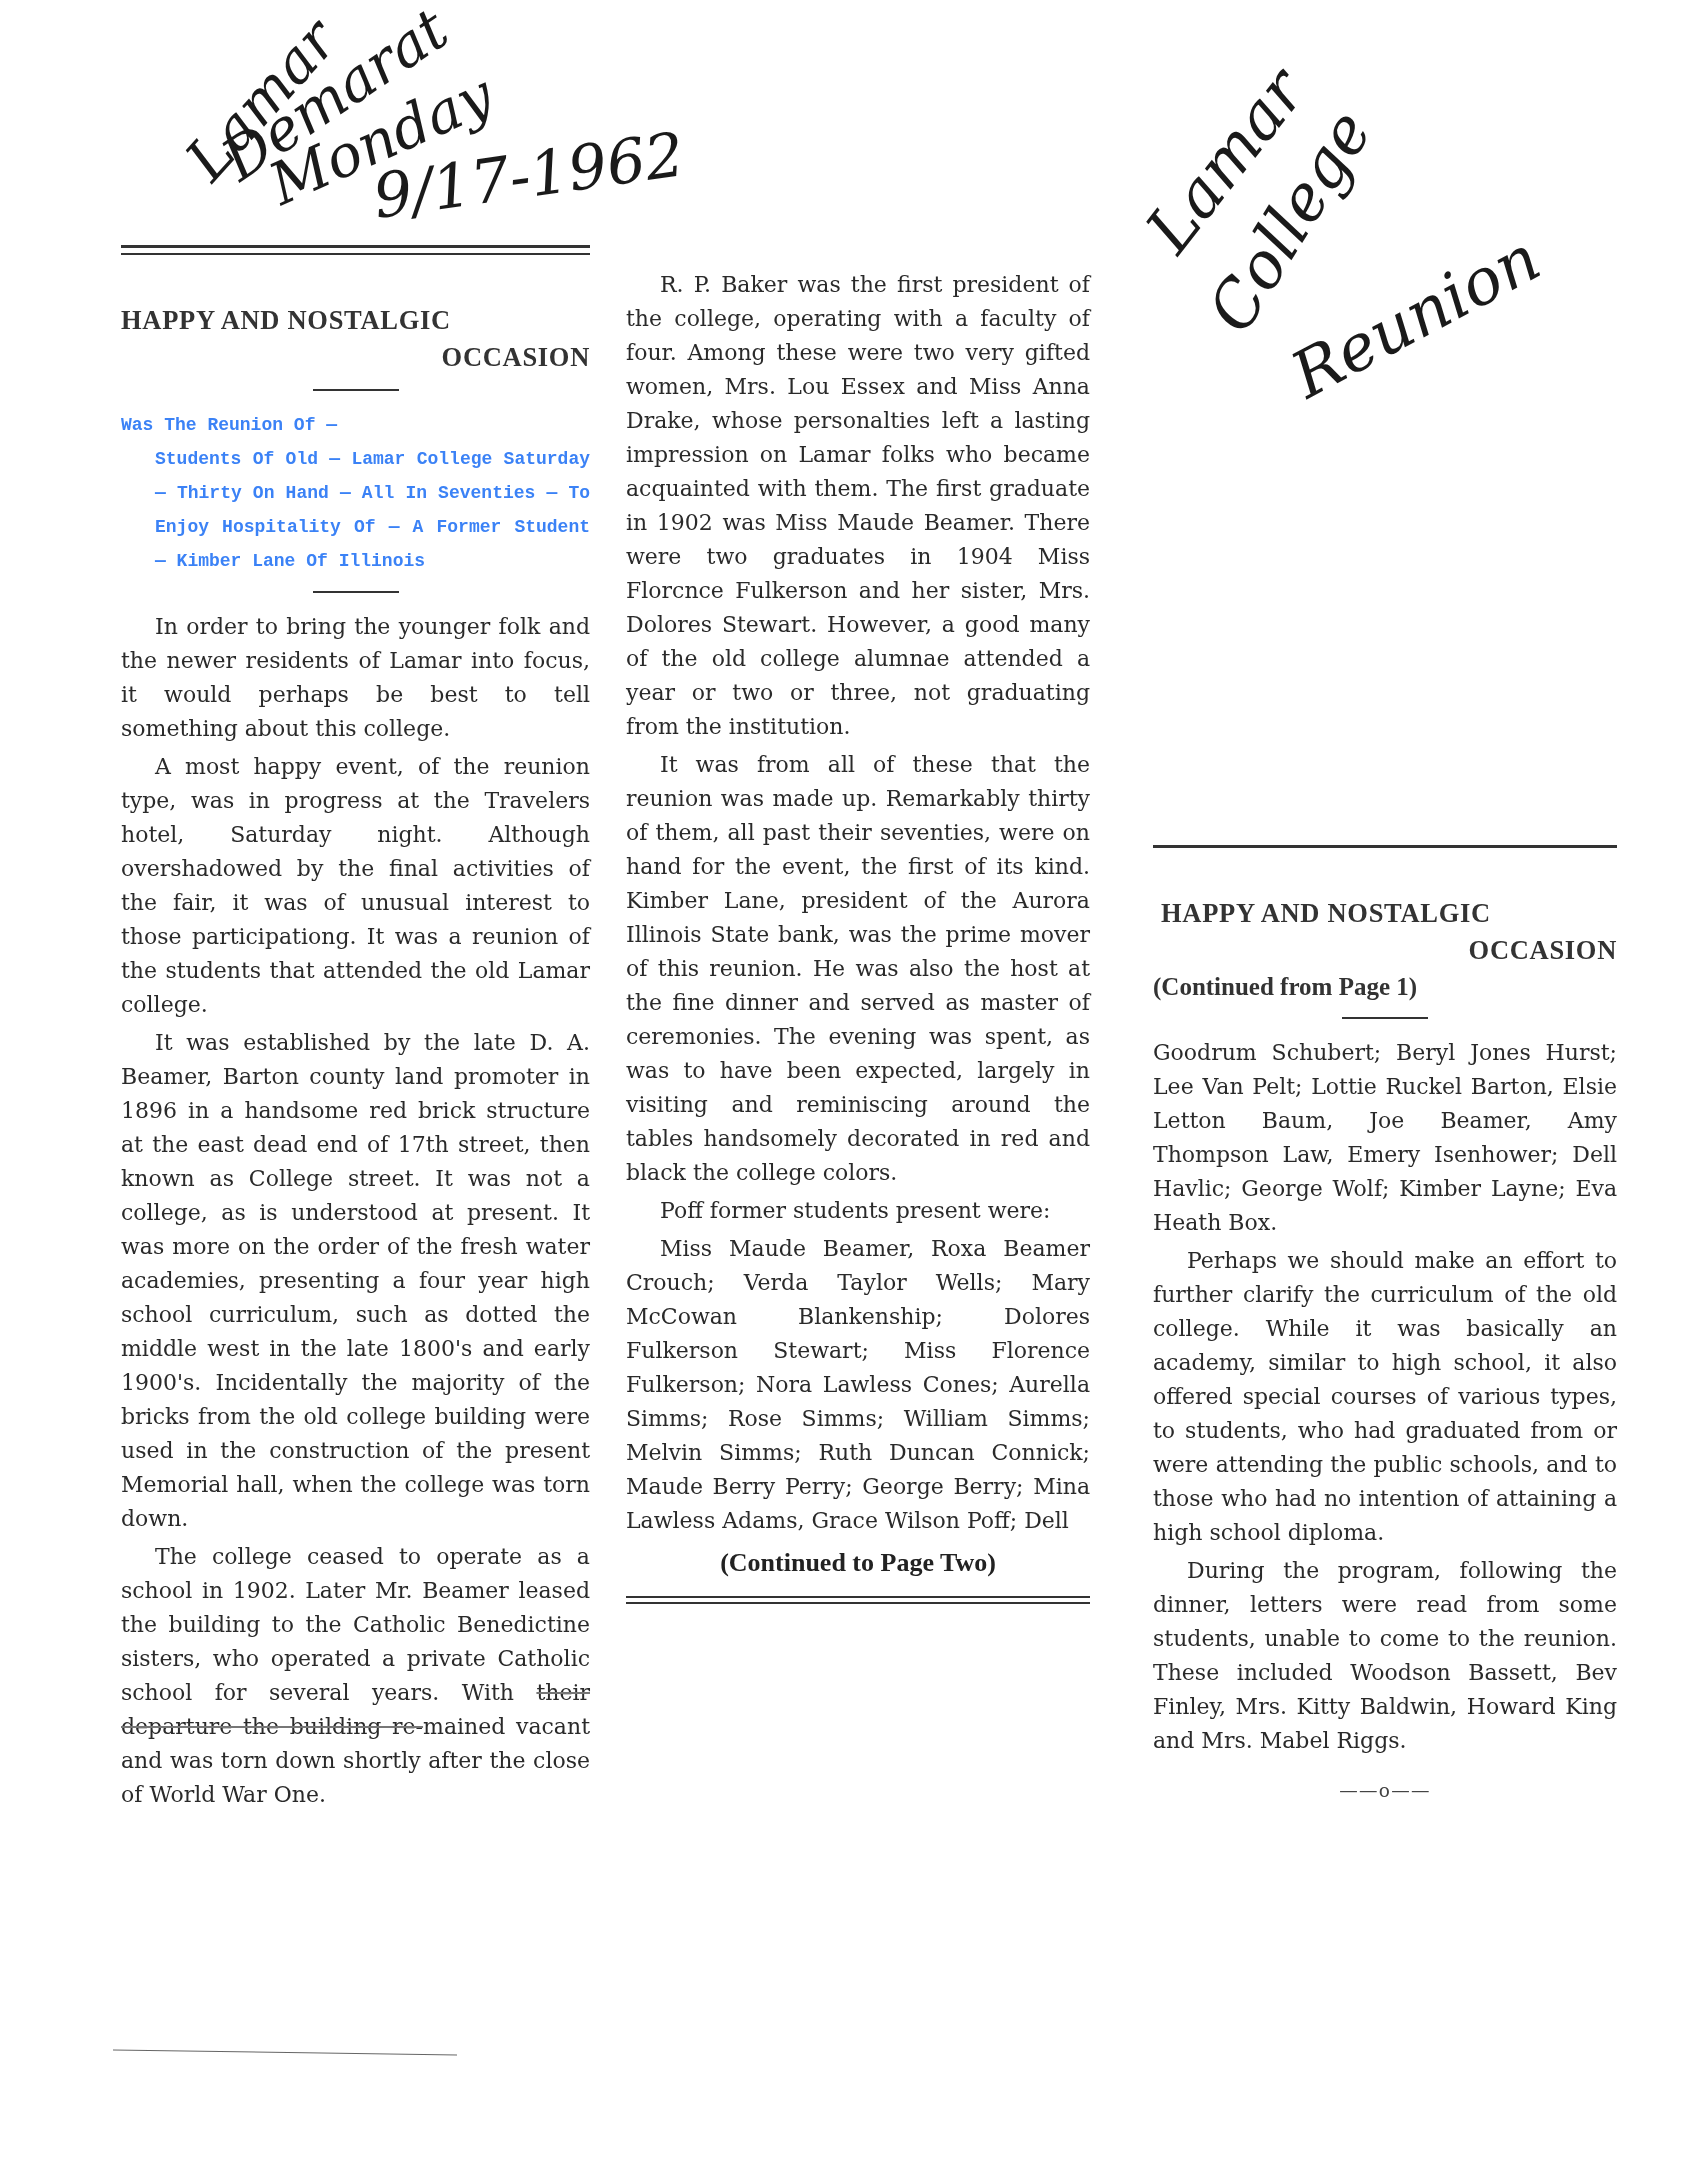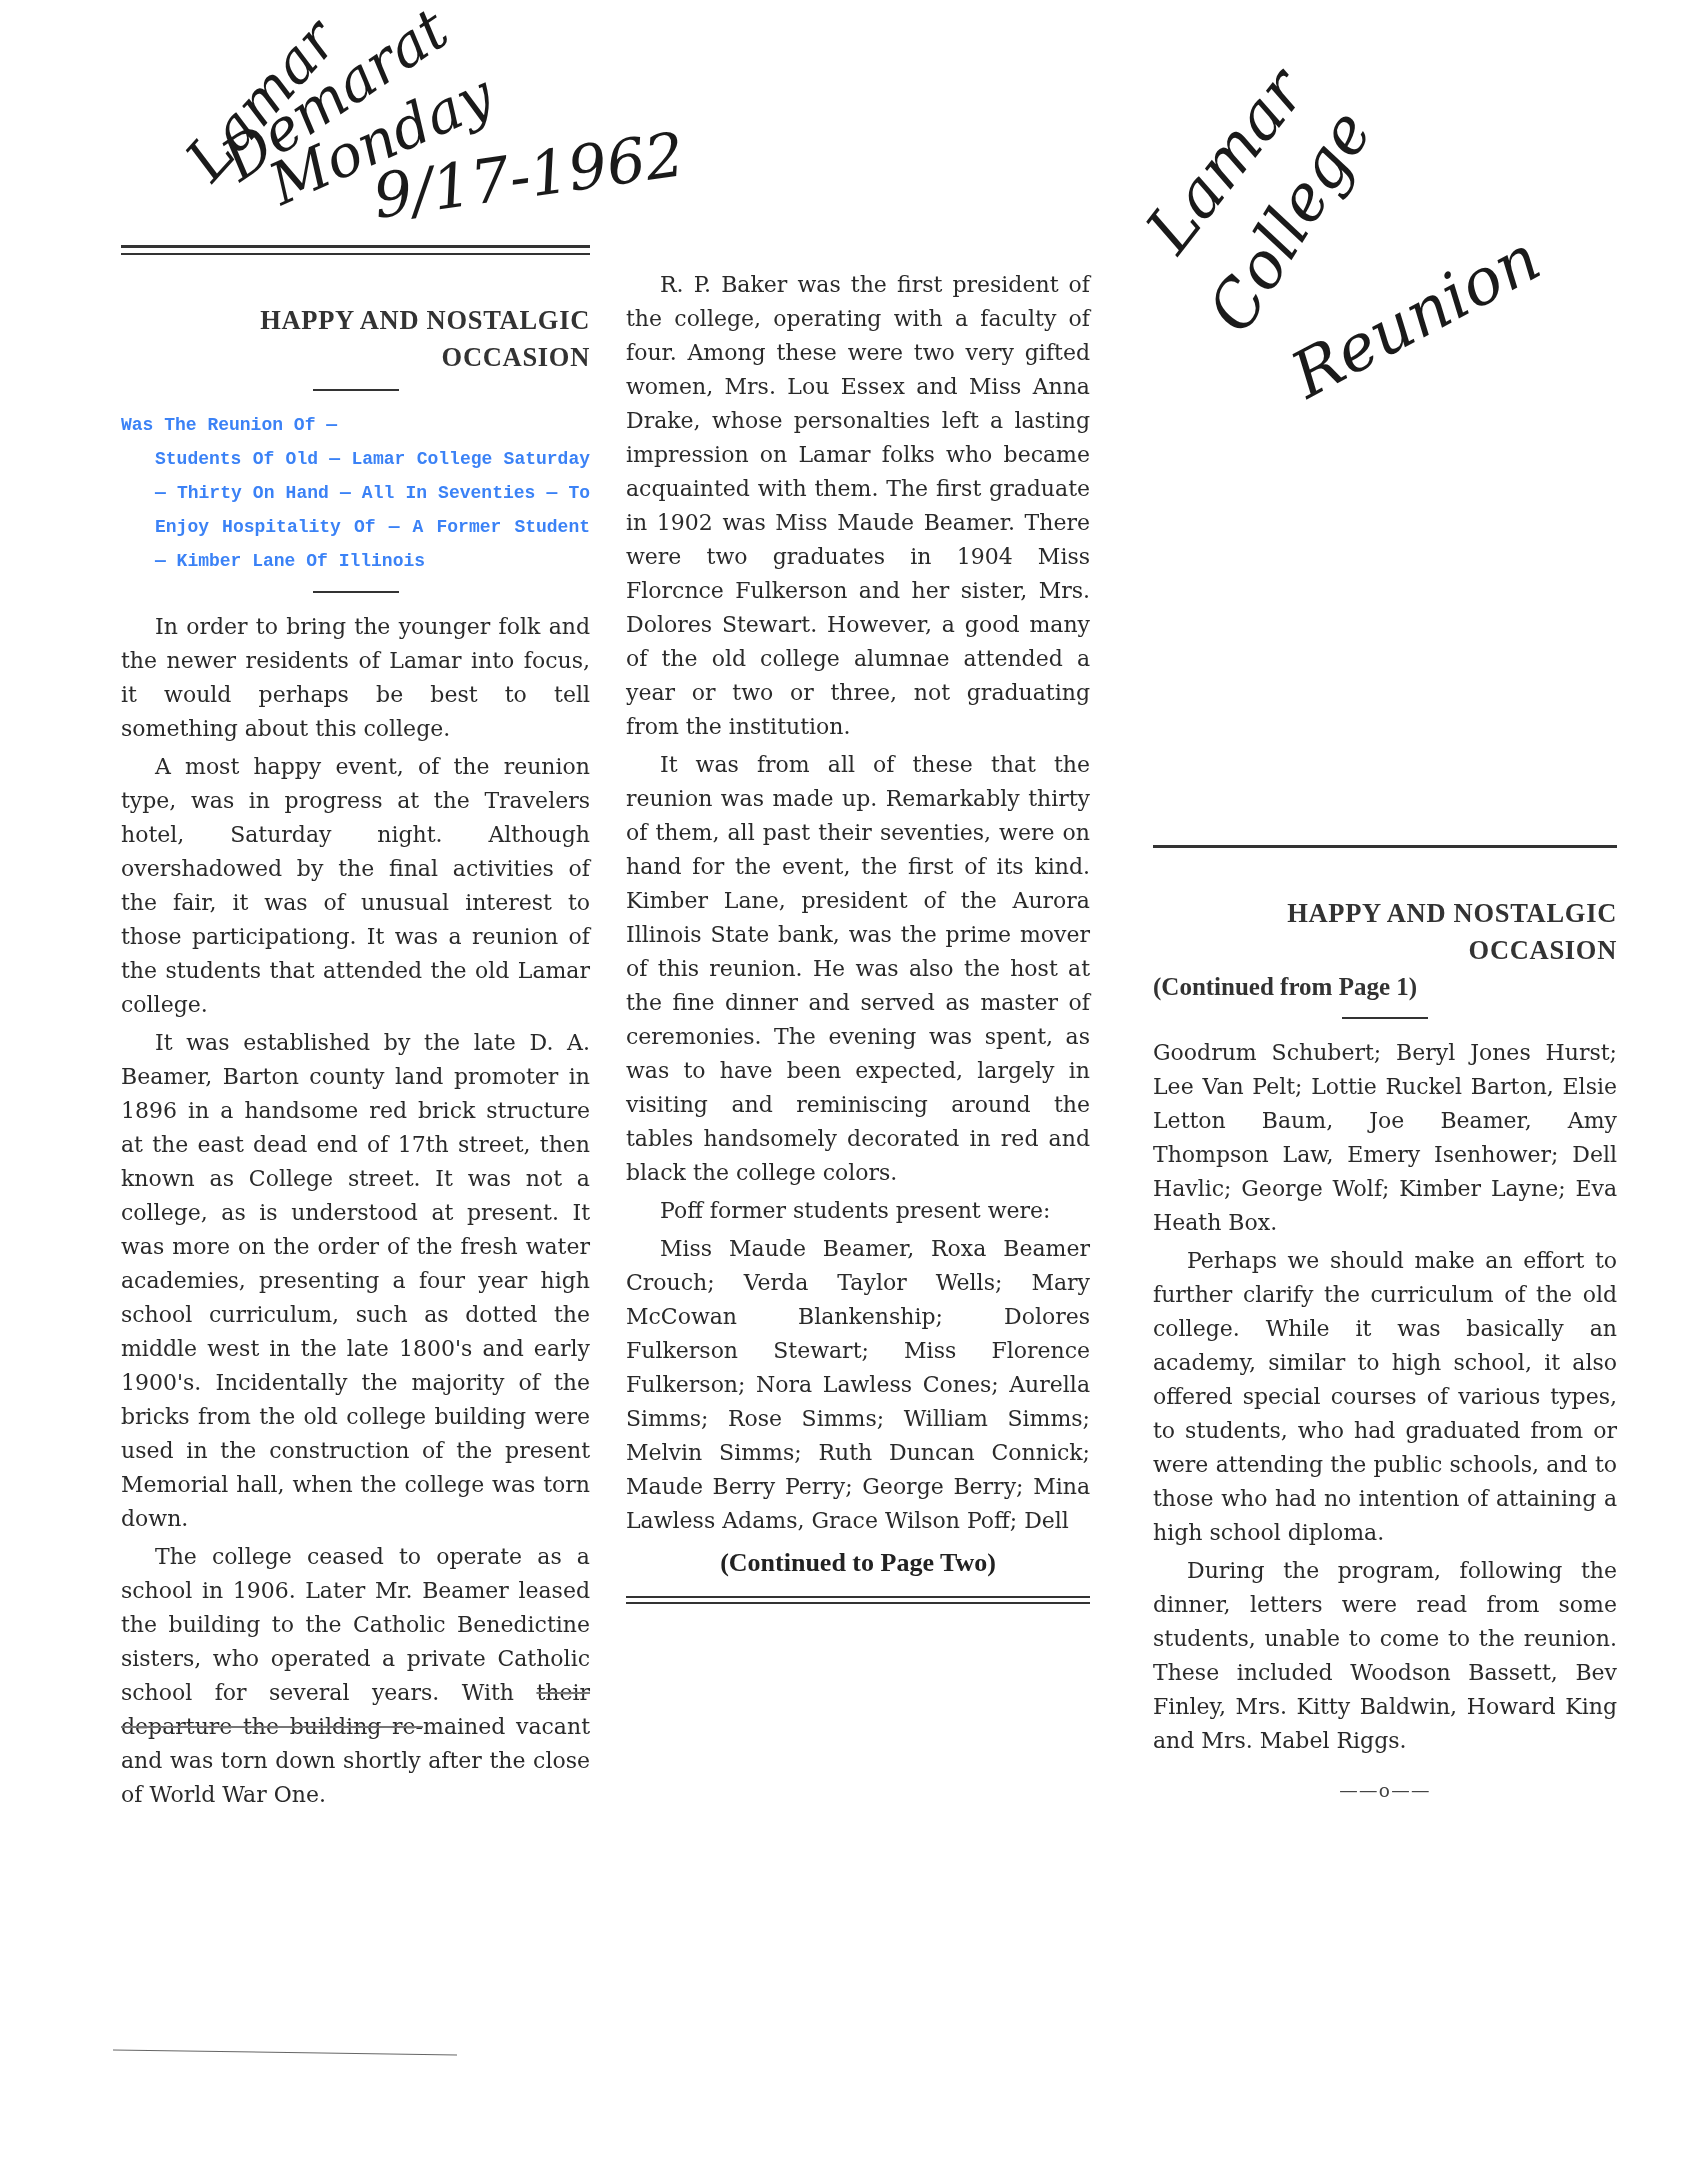--- a/index.html
+++ b/index.html
@@ -21,21 +21,21 @@
 
   .col { position: absolute; font-size: 22px; line-height: 34px; text-align: justify; }
   #col-1 { left: 121px; top: 245px; width: 469px; }
   #col-2 { left: 626px; top: 268px; width: 464px; }
   #col-3 { left: 1153px; top: 845px; width: 464px; }
 
   .rule-double { border-top: 3.3px solid #333; border-bottom: 2.6px solid #333; height: 4.6px; margin-bottom: 12px; }
   .rule-single { border-top: 3.3px solid #333; margin-bottom: 12px; }
   .short-rule { width: 86px; border-top: 2.6px solid #333; margin: 13.2px auto 17px; }
   .headline { font-family: "Liberation Serif", serif; font-weight: bold; font-size: 26.5px; line-height: 37px; letter-spacing: 0.7px; color: #333; }
-  .headline .h1 { text-align: right; margin-top: 47px; }
+  .headline .h1 { text-align: left; margin-top: 47px; }
   .headline .h2 { text-align: right; }
   .deck { font-family: Liberation Mono, monospace; font-weight: bold; font-size: 18px; line-height: 34px; color: #3b82f6; text-align: justify; text-align-last: left; }
   .deck .first-line { display: block; }
   .deck .rest { display: block; padding-left: 34px; }
   .continued-from { font-family: "Liberation Serif", serif; font-weight: bold; font-size: 25px; text-align: left; margin-top: 1.3px; color: #333; }
   .continued-to { font-family: "Liberation Serif", serif; font-weight: bold; font-size: 26px; text-align: center; margin-top: 8px; color: #222; }
   p { margin: 0 0 4px 0; text-indent: 34px; }
   p.noindent { text-indent: 0; }
   .strike { text-decoration: line-through; text-decoration-color: #777; }
   .end-rule { border-top: 2px solid #333; border-bottom: 2px solid #333; height: 4px; margin-top: 16px; }
@@ -61,21 +61,21 @@
   </div>
   <div class="short-rule"></div>
   <div class="deck">
     <span class="first-line">Was The Reunion Of —</span>
     <span class="rest">Students Of Old — Lamar College Saturday — Thirty On Hand — All In Seventies — To Enjoy Hospitality Of — A Former Student — Kimber Lane Of Illinois</span>
   </div>
   <div class="short-rule"></div>
   <p>In order to bring the younger folk and the newer residents of Lamar into focus, it would perhaps be best to tell something about this college.</p>
   <p>A most happy event, of the reunion type, was in progress at the Travelers hotel, Saturday night. Although overshadowed by the final activities of the fair, it was of unusual interest to those participationg. It was a reunion of the students that attended the old Lamar college.</p>
   <p>It was established by the late D. A. Beamer, Barton county land promoter in 1896 in a handsome red brick structure at the east dead end of 17th street, then known as College street. It was not a college, as is understood at present. It was more on the order of the fresh water academies, presenting a four year high school curriculum, such as dotted the middle west in the late 1800's and early 1900's. Incidentally the majority of the bricks from the old college building were used in the construction of the present Memorial hall, when the college was torn down.</p>
-  <p><span>The college ceased to operate as a school in 1906. Later Mr. Beamer leased the building to the Catholic Benedictine sisters, who operated a private Catholic school for several years. With </span><span class="strike">their departure the building re-</span><span>mained vacant and was torn down shortly after the close of World War One.</span></p>
+  <p><span>The college ceased to operate as a school in 1902. Later Mr. Beamer leased the building to the Catholic Benedictine sisters, who operated a private Catholic school for several years. With </span><span class="strike">their departure the building re-</span><span>mained vacant and was torn down shortly after the close of World War One.</span></p>
 </div>
 <div class="clip-edge" style="left:113px; top:2052px; width:344px; transform:rotate(0.8deg);"></div>
 
 <div class="col" id="col-2">
   <p>R. P. Baker was the first president of the college, operating with a faculty of four. Among these were two very gifted women, Mrs. Lou Essex and Miss Anna Drake, whose personalties left a lasting impression on Lamar folks who became acquainted with them. The first graduate in 1902 was Miss Maude Beamer. There were two graduates in 1904 Miss Florcnce Fulkerson and her sister, Mrs. Dolores Stewart. However, a good many of the old college alumnae attended a year or two or three, not graduating from the institution.</p>
   <p>It was from all of these that the reunion was made up. Remarkably thirty of them, all past their seventies, were on hand for the event, the first of its kind. Kimber Lane, president of the Aurora Illinois State bank, was the prime mover of this reunion. He was also the host at the fine dinner and served as master of ceremonies. The evening was spent, as was to have been expected, largely in visiting and reminiscing around the tables handsomely decorated in red and black the college colors.</p>
   <p>Poff former students present were:</p>
   <p>Miss Maude Beamer, Roxa Beamer Crouch; Verda Taylor Wells; Mary McCowan Blankenship; Dolores Fulkerson Stewart; Miss Florence Fulkerson; Nora Lawless Cones; Aurella Simms; Rose Simms; William Simms; Melvin Simms; Ruth Duncan Connick; Maude Berry Perry; George Berry; Mina Lawless Adams, Grace Wilson Poff; Dell</p>
   <div class="continued-to">(Continued to Page Two)</div>
   <div class="end-rule"></div>

